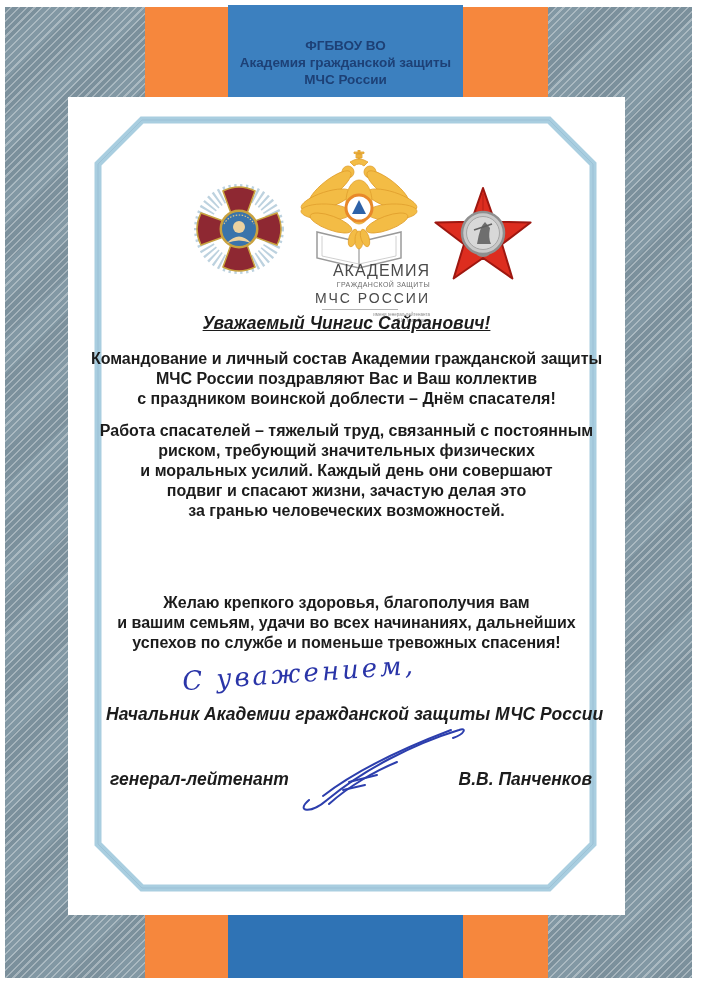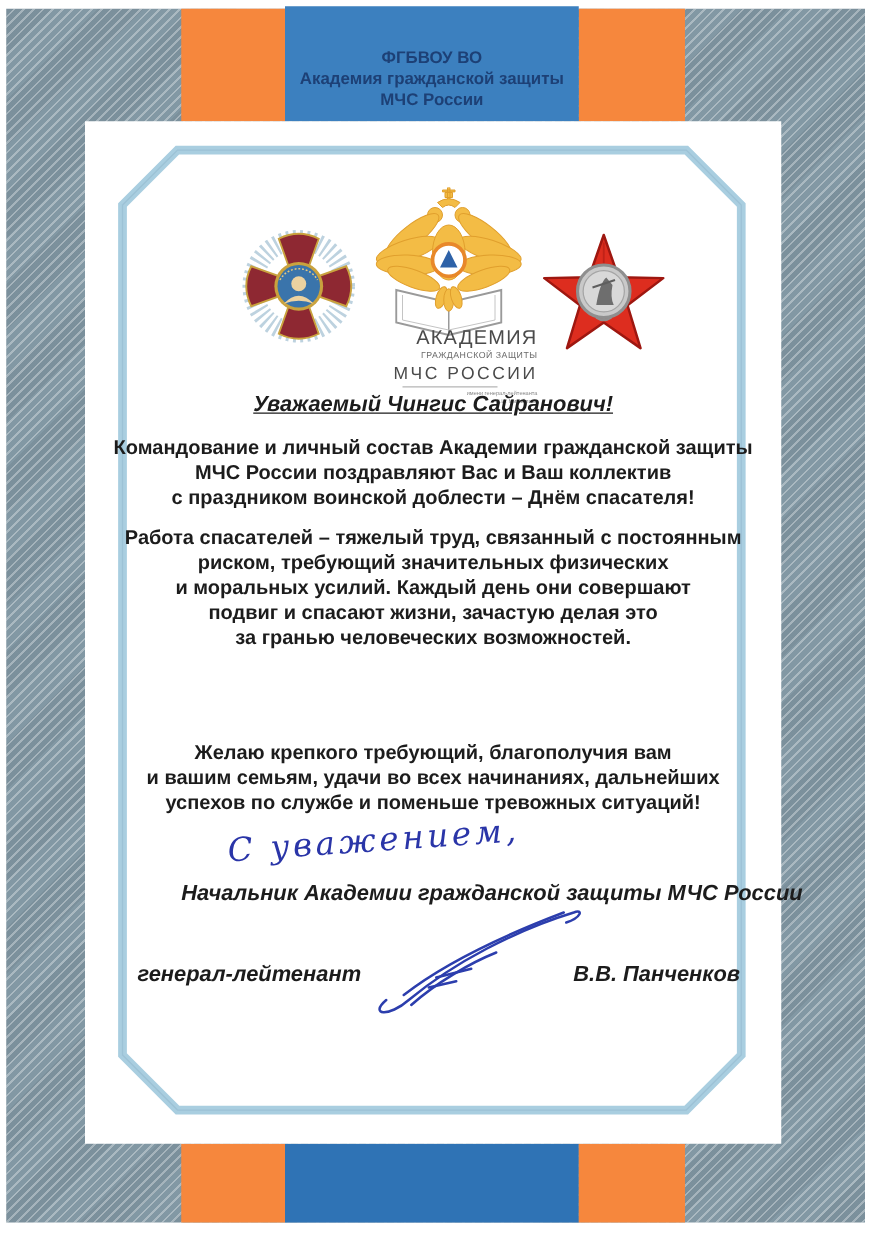--- a/index.html
+++ b/index.html
@@ -21,21 +21,21 @@
   .card{position:absolute;left:68px;top:97px;width:557px;height:818px;background:#ffffff;}
   .frame{position:absolute;left:26px;top:19px;}
   
   .centerblock{position:absolute;left:80px;width:533px;text-align:center;color:#1c1c1c;}
   .salutation{font-size:17.5px;font-weight:bold;font-style:italic;text-decoration:underline;}
   .para{font-size:16px;font-weight:bold;line-height:20px;}
   .closing{position:absolute;left:182px;top:658px;color:#2a35a8;
       font-family:"DejaVu Serif",serif;font-style:italic;font-size:26px;
       letter-spacing:3px;transform:rotate(-4deg);}
   .signer-title{position:absolute;left:106px;top:704px;font-size:17.5px;
-      font-weight:bold;font-style:italic;color:#1c1c1c;margin-left:39px;}
+      font-weight:bold;font-style:italic;color:#1c1c1c;}
   .rank-row{position:absolute;left:110px;top:769px;width:482px;display:flex;
       justify-content:space-between;font-size:17.5px;font-weight:bold;
       font-style:italic;color:#1c1c1c;}
   
   .logo-text{position:absolute;left:290px;width:140px;text-align:right;color:#4a4a4a;}
   .logo-academy{top:262px;font-size:16px;letter-spacing:1px;}
   .logo-sub{top:281px;font-size:7px;letter-spacing:0.4px;color:#6b6b6b;}
   .logo-mchs{top:290px;font-size:14px;letter-spacing:2px;}
   .logo-honor{top:309px;font-size:4.5px;line-height:5.5px;color:#8a8a8a;}
   .logo-honor .rule{width:76px;margin:0 auto 2px auto;border-top:1px solid #b5b5b5;}
@@ -148,23 +148,23 @@
       <div>с праздником воинской доблести – Днём спасателя!</div>
     </div>
   <div class="centerblock para" style="top:421px;">
       <div>Работа спасателей – тяжелый труд, связанный с постоянным</div>
       <div>риском, требующий значительных физических</div>
       <div>и моральных усилий. Каждый день они совершают</div>
       <div>подвиг и спасают жизни, зачастую делая это</div>
       <div>за гранью человеческих возможностей.</div>
     </div>
   <div class="centerblock para" style="top:593px;">
-      <div>Желаю крепкого требующий, благополучия вам</div>
+      <div>Желаю крепкого здоровья, благополучия вам</div>
       <div>и вашим семьям, удачи во всех начинаниях, дальнейших</div>
-      <div>успехов по службе и поменьше тревожных ситуаций!</div>
+      <div>успехов по службе и поменьше тревожных спасения!</div>
     </div>
 
   <div class="closing">С уважением,</div>
   <div class="signer-title">Начальник Академии гражданской защиты МЧС России</div>
 
   <svg style="position:absolute;left:293px;top:724px;" width="176" height="90" viewBox="0 0 176 90">
     <g fill="none" stroke="#2c3ead" stroke-width="2" stroke-linecap="round">
       <path d="M16,76 C2,88 18,90 34,76 C70,46 120,20 166,6 C174,3 172,10 160,14"></path>
       <path d="M30,72 C66,44 116,22 158,6"></path>
       <path d="M36,80 C56,62 84,46 104,38"></path>

